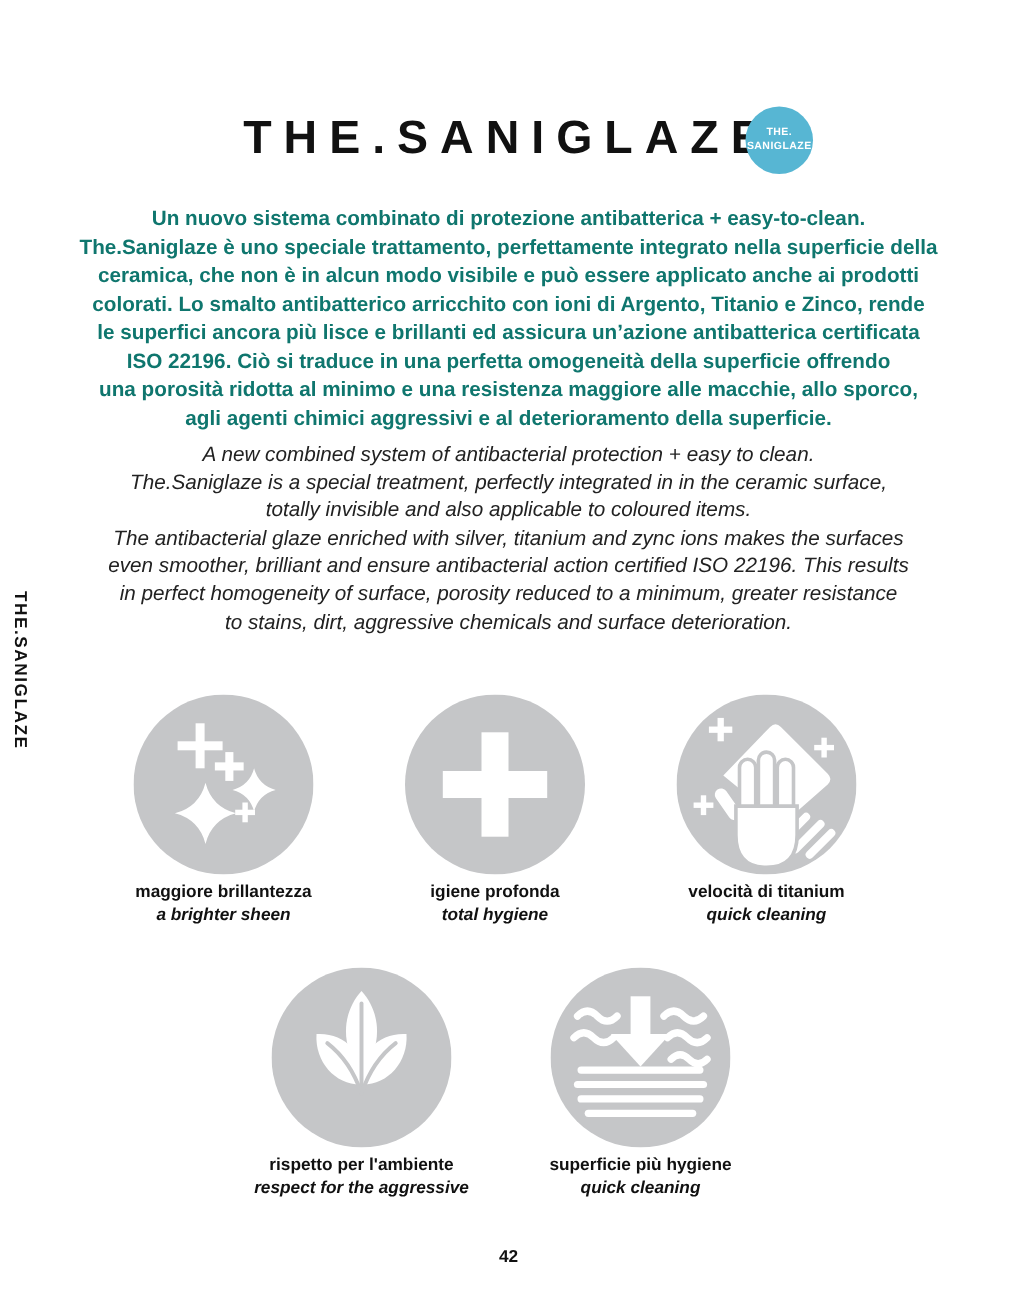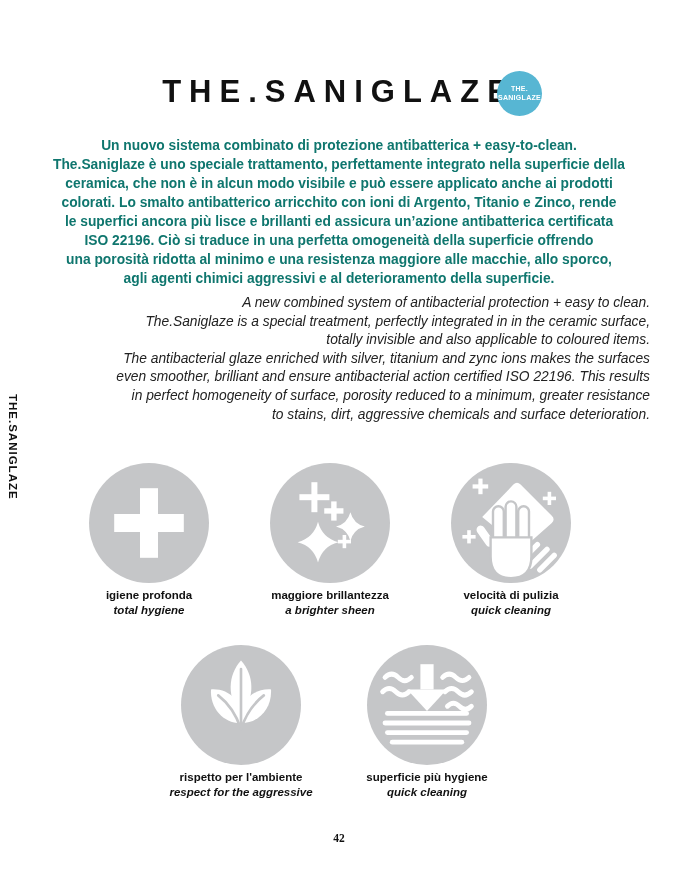--- a/index.html
+++ b/index.html
@@ -22,42 +22,42 @@
     position:absolute;top:71px;left:497px;width:45px;height:45px;border-radius:50%;
     background:var(--badge-blue);color:#ffffff;display:flex;flex-direction:column;
     align-items:center;justify-content:center;text-align:center;
     font-size:7px;font-weight:bold;line-height:8.5px;letter-spacing:.3px;
   }
   
   .para{
     position:absolute;left:28px;right:28px;margin:0;text-align:center;white-space:pre-line;
   }
   .para-it{top:136px;font-size:13.8px;line-height:19px;font-weight:bold;color:#0f766e;}
-  .para-en{top:294px;font-size:13.8px;line-height:18.6px;font-style:italic;color:#222222;text-align:right;}
+  .para-en{top:294px;font-size:13.8px;line-height:18.6px;font-style:italic;color:#222222;}
   
   .spine{
     position:absolute;left:7px;top:394px;writing-mode:vertical-rl;
     font-size:11.5px;font-weight:bold;letter-spacing:1px;color:#111111;
   }
   
   .features-row{
     position:absolute;left:0;width:678px;display:flex;justify-content:center;
   }
   .row-1{top:463px;gap:61px;transform:translateX(-9px);}
   .row-2{top:645px;gap:66px;transform:translateX(-5px);}
   .feature{width:120px;display:flex;flex-direction:column;align-items:center;margin:0;}
   .icon-circle{width:120px;height:120px;}
   .icon-circle svg{display:block;width:100%;height:100%;}
   .caption{margin-top:5px;text-align:center;white-space:nowrap;}
   .cap-it{font-size:11.5px;font-weight:bold;line-height:14.5px;color:#111111;}
   .cap-en{font-size:11.5px;font-weight:bold;font-style:italic;line-height:14.5px;color:#111111;}
   
   .page-number{
     position:absolute;top:832px;left:0;width:100%;text-align:center;
-    font-size:11.5px;font-weight:bold;color:#111111;font-family:Liberation Serif, serif;
+    font-size:11.5px;font-weight:bold;color:#111111;
   }
   
   .icon-bg{fill:var(--icon-gray);}
   .glyph-fill{fill:#ffffff;}
   .glyph-stroke{stroke:#ffffff;fill:none;stroke-linecap:round;}
   .gray-stroke{stroke:var(--icon-gray);fill:none;stroke-linecap:round;}
   .hand-part{fill:#ffffff;stroke:var(--icon-gray);stroke-width:2;}
 </style>
 </head>
 <body>
@@ -91,36 +91,20 @@
 in perfect homogeneity of surface, porosity reduced to a minimum, greater resistance
 to stains, dirt, aggressive chemicals and surface deterioration.</p>
 
   <div class="features-row row-1">
 
     <figure class="feature">
       <div class="icon-circle">
         <svg viewBox="0 0 100 100" aria-hidden="true">
           <circle class="icon-bg" cx="50" cy="50" r="50"></circle>
           <g class="glyph-fill">
-            <rect x="42.5" y="21" width="15" height="58"></rect>
-            <rect x="21" y="42.5" width="58" height="15"></rect>
-          </g>
-        </svg>
-      </div>
-      <figcaption class="caption">
-        <div class="cap-it">igiene profonda</div>
-        <div class="cap-en">total hygiene</div>
-      </figcaption>
-    </figure>
-
-    <figure class="feature">
-      <div class="icon-circle">
-        <svg viewBox="0 0 100 100" aria-hidden="true">
-          <circle class="icon-bg" cx="50" cy="50" r="50"></circle>
-          <g class="glyph-fill">
             <rect x="34.5" y="16" width="5" height="25"></rect>
             <rect x="24.5" y="26" width="25" height="5"></rect>
             <rect x="51" y="32" width="4.5" height="16"></rect>
             <rect x="45.2" y="37.7" width="16" height="4.5"></rect>
             <path d="M67 41 Q69.5 50.5 79 53 Q69.5 55.5 67 65 Q64.5 55.5 55 53 Q64.5 50.5 67 41 Z"></path>
             <path d="M40 49 Q43.5 62.5 57 66 Q43.5 69.5 40 83 Q36.5 69.5 23 66 Q36.5 62.5 40 49 Z"></path>
             <rect x="60.5" y="60" width="3" height="11"></rect>
             <rect x="56.5" y="64" width="11" height="3"></rect>
           </g>
         </svg>
@@ -129,20 +113,36 @@
         <div class="cap-it">maggiore brillantezza</div>
         <div class="cap-en">a brighter sheen</div>
       </figcaption>
     </figure>
 
     <figure class="feature">
       <div class="icon-circle">
         <svg viewBox="0 0 100 100" aria-hidden="true">
           <circle class="icon-bg" cx="50" cy="50" r="50"></circle>
           <g class="glyph-fill">
+            <rect x="42.5" y="21" width="15" height="58"></rect>
+            <rect x="21" y="42.5" width="58" height="15"></rect>
+          </g>
+        </svg>
+      </div>
+      <figcaption class="caption">
+        <div class="cap-it">igiene profonda</div>
+        <div class="cap-en">total hygiene</div>
+      </figcaption>
+    </figure>
+
+    <figure class="feature">
+      <div class="icon-circle">
+        <svg viewBox="0 0 100 100" aria-hidden="true">
+          <circle class="icon-bg" cx="50" cy="50" r="50"></circle>
+          <g class="glyph-fill">
             <rect x="22.8" y="13" width="3.5" height="13"></rect>
               <rect x="18" y="17.8" width="13" height="3.5"></rect>
             <rect x="13.5" y="56" width="3" height="11"></rect>
               <rect x="9.5" y="60" width="11" height="3"></rect>
             <rect x="80.5" y="24" width="3" height="11"></rect>
               <rect x="76.5" y="28" width="11" height="3"></rect>
             <path d="M26 45 L52 18 Q55 15 58 18 L84 44 Q87 47 84 50 L59 72 Z"></path>
           </g>
           <g class="glyph-stroke" stroke-width="4.5">
             <line x1="58" y1="82" x2="72" y2="68"></line>
@@ -152,21 +152,21 @@
           <g>
             <rect class="hand-part" x="24" y="50" width="9" height="22" rx="4.5" transform="rotate(-35 28.5 61)"></rect>
             <rect class="hand-part" x="35" y="36" width="9" height="30" rx="4.5"></rect>
             <rect class="hand-part" x="45.5" y="32" width="9" height="34" rx="4.5"></rect>
             <rect class="hand-part" x="56" y="36" width="9" height="30" rx="4.5"></rect>
             <path class="hand-part" d="M33 62 L67 62 L67 78 Q67 96 50 96 Q33 96 33 78 Z"></path>
           </g>
         </svg>
       </div>
       <figcaption class="caption">
-        <div class="cap-it">velocità di pulizia</div>
+        <div class="cap-it">velocità di titanium</div>
         <div class="cap-en">quick cleaning</div>
       </figcaption>
     </figure>
 
   </div>
 
   <div class="features-row row-2">
 
     <figure class="feature">
       <div class="icon-circle">

